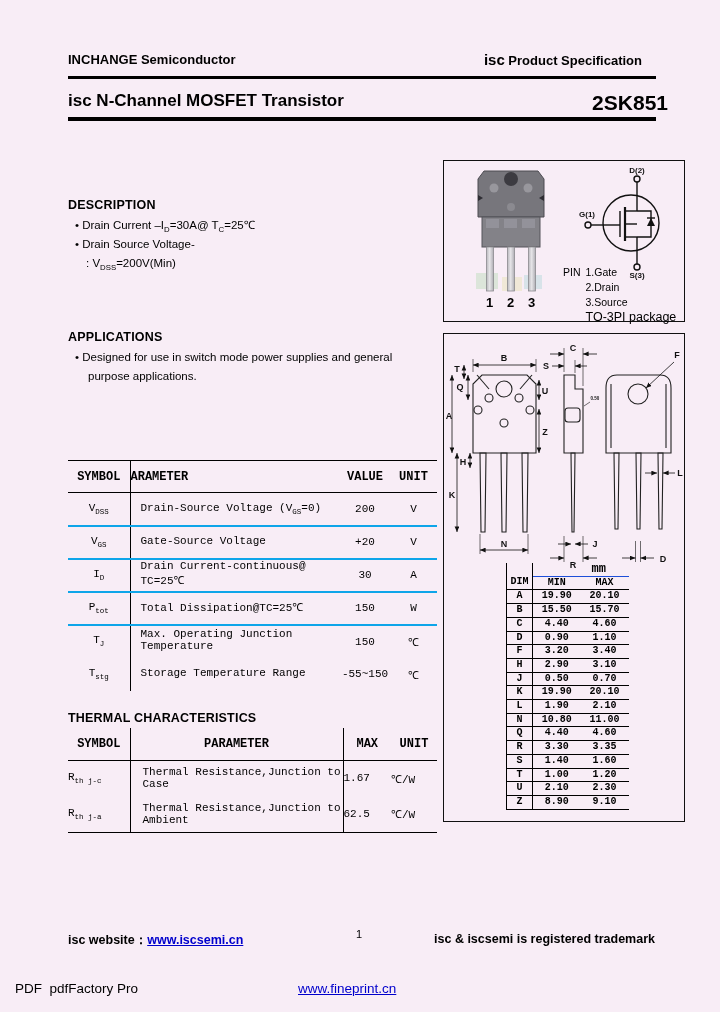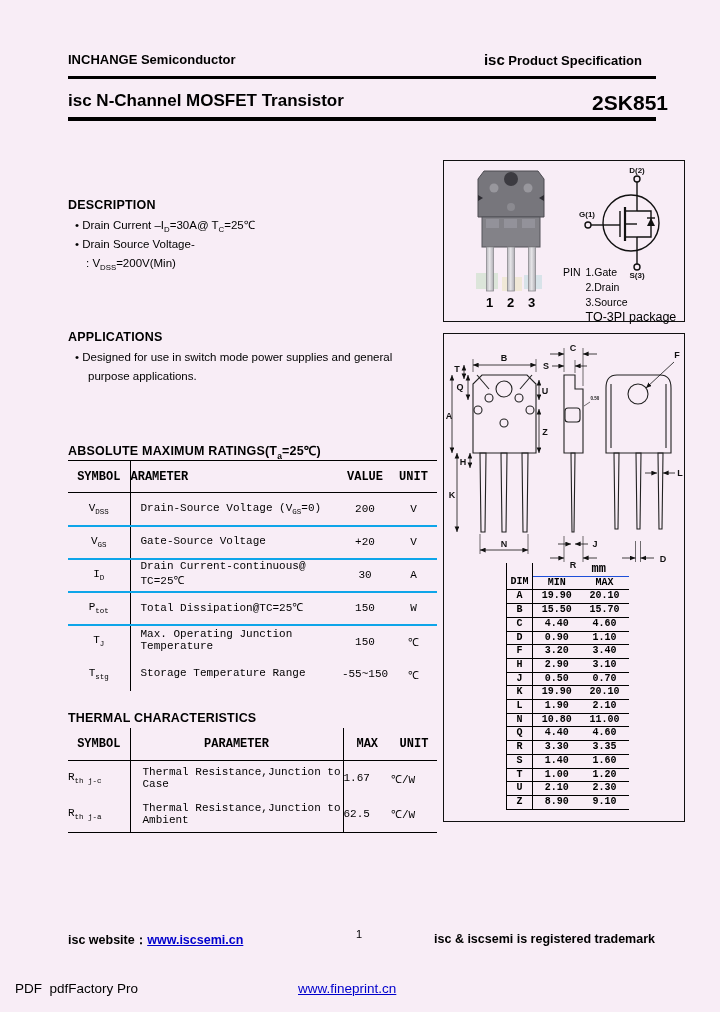--- a/index.html
+++ b/index.html
@@ -83,21 +83,20 @@
 
   <div class="abs sec-head" style="left:68px;top:198px;">DESCRIPTION</div>
   <div class="abs body-line" style="left:75px;top:216px;"><span>•</span> <span>Drain Current –I</span><sub>D</sub><span>=30A@ T</span><sub>C</sub><span>=25℃</span></div>
   <div class="abs body-line" style="left:75px;top:235px;"><span>•</span> <span>Drain Source Voltage-</span></div>
   <div class="abs body-line" style="left:86px;top:254px;"><span>: V</span><sub>DSS</sub><span>=200V(Min)</span></div>
 
   <div class="abs sec-head" style="left:68px;top:330px;">APPLICATIONS</div>
   <div class="abs body-line" style="left:75px;top:348px;"><span>•</span> <span>Designed for use in switch mode power supplies and general</span></div>
   <div class="abs body-line" style="left:88px;top:367px;"><span>purpose applications.</span></div>
 
-  <div class="abs sec-head" style="left:68px;top:442px;"><span>ABSOLUTE MAXIMUM RATINGS(T</span><sub>a</sub><span>=25℃)</span></div>
   <table class="abs ratings">
     <colgroup>
         <col class="c1">
         <col class="c2">
         <col class="c3">
         <col class="c4">
       </colgroup>
     <thead>
       <tr>
         <th>SYMBOL</th>

